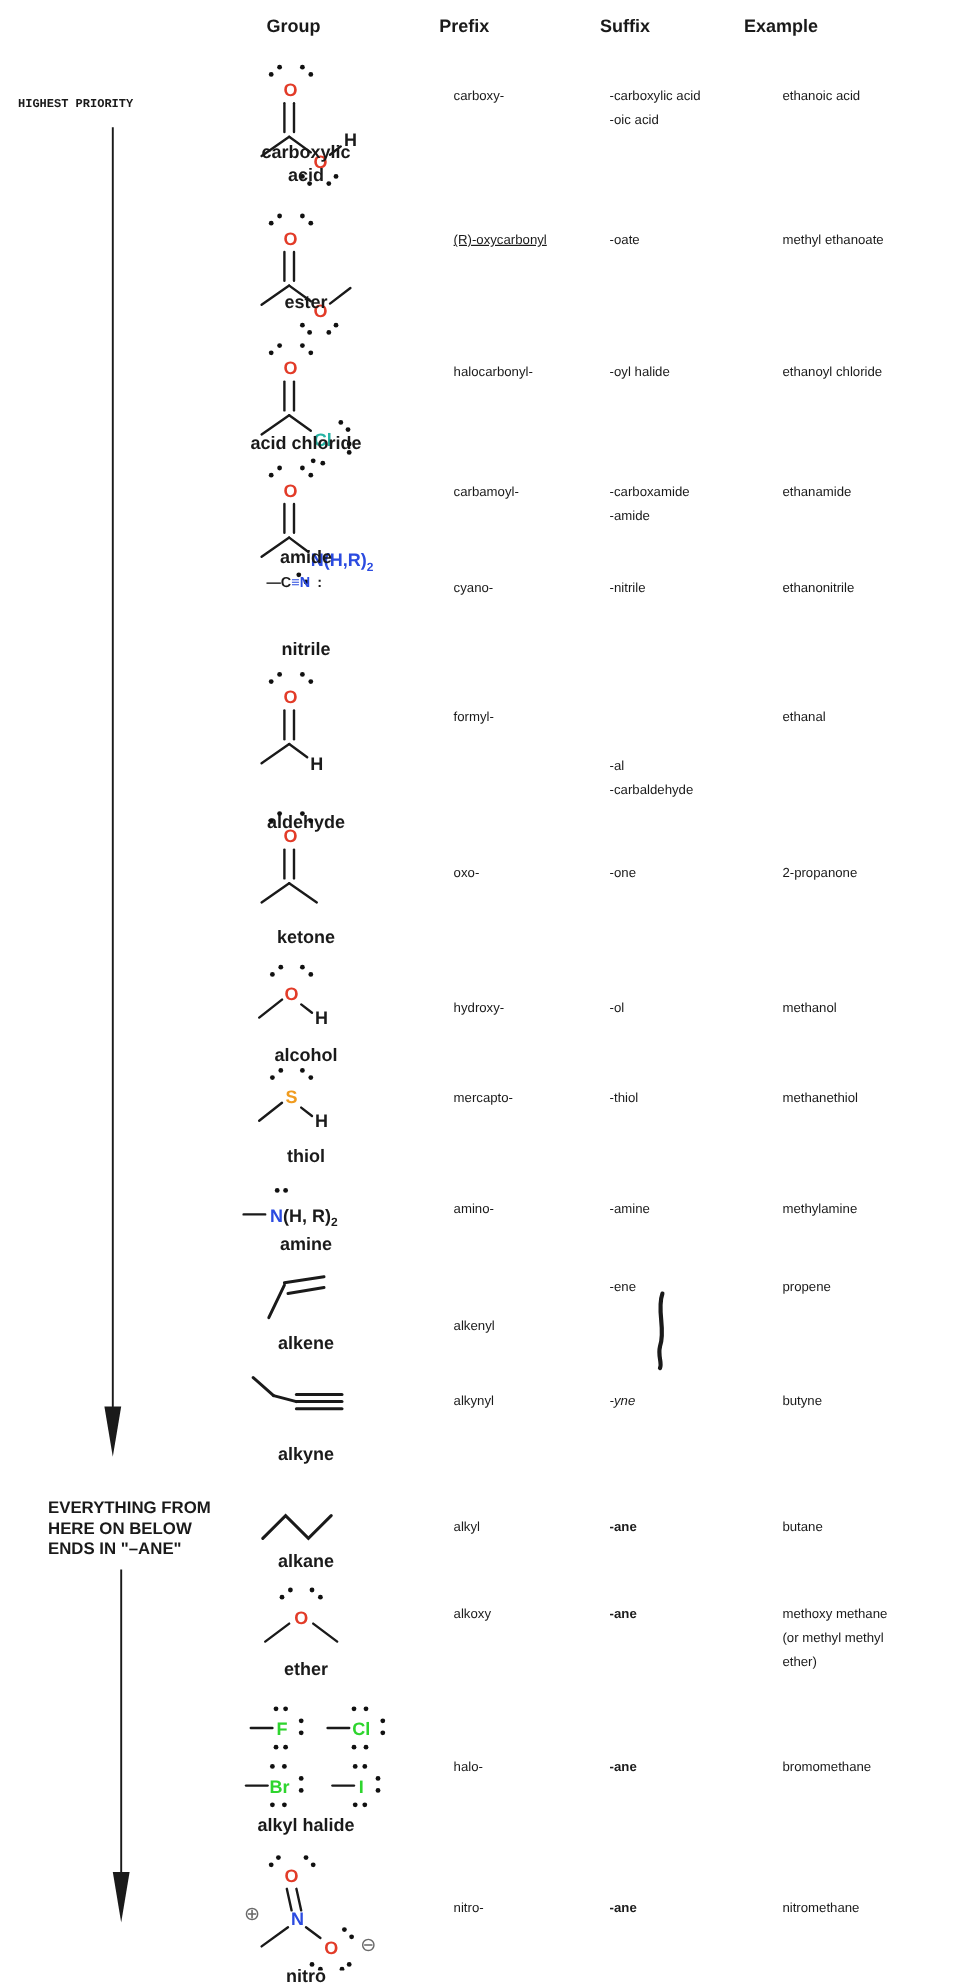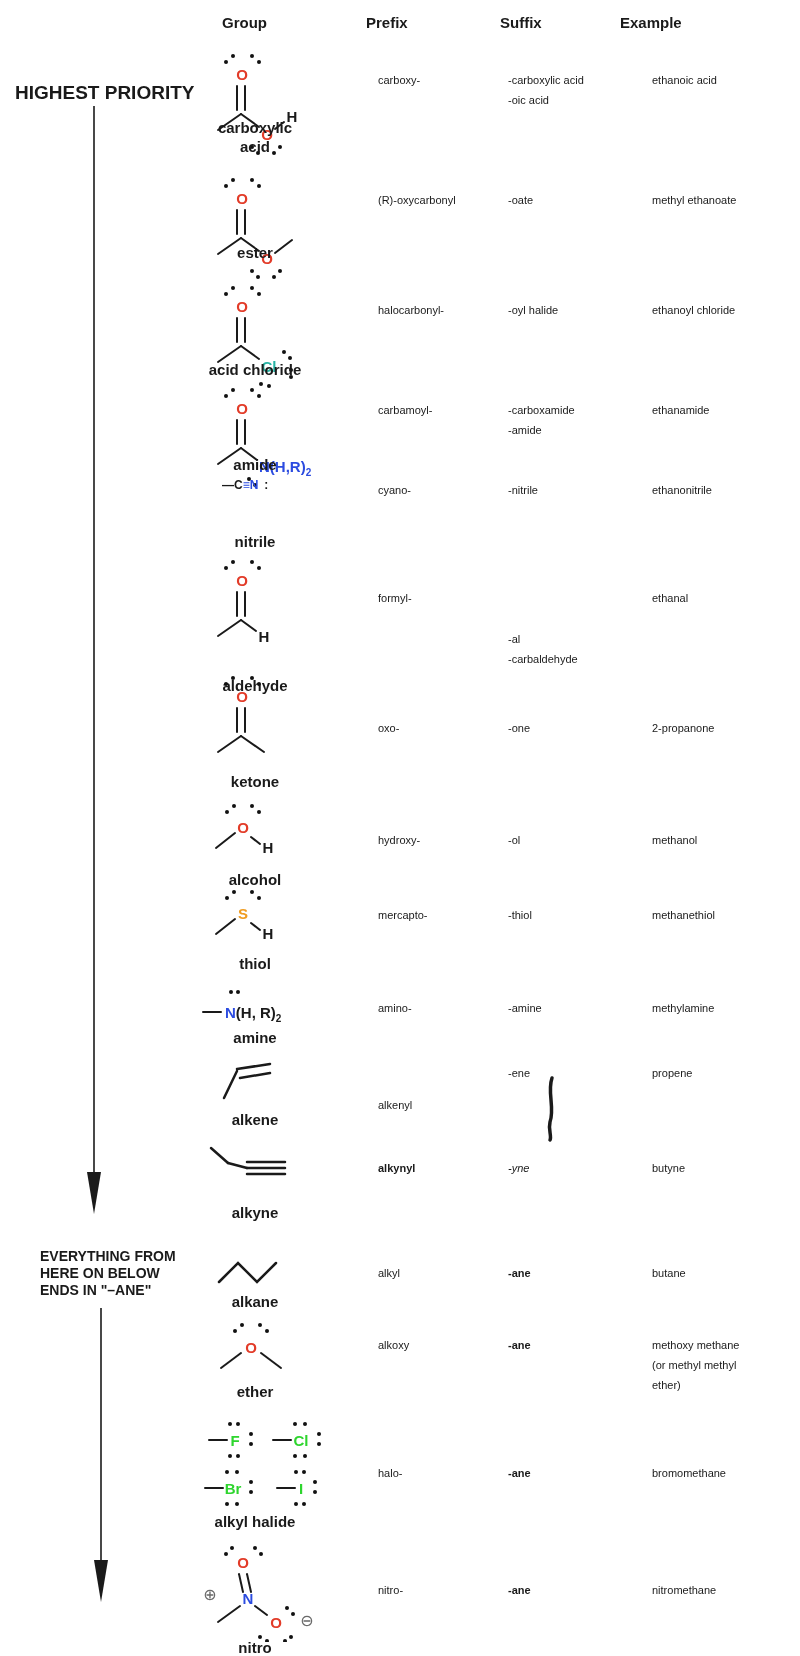--- a/index.html
+++ b/index.html
@@ -8,21 +8,21 @@
   .abs{position:absolute;}
   .hdr{position:absolute;top:14px;font-size:15px;font-weight:bold;}
   .cell{position:absolute;font-size:11px;line-height:20px;white-space:pre-line;}
   .prefix{left:378px;width:130px;}
   .suffix{left:508px;width:140px;}
   .example{left:652px;width:150px;}
   .bold{font-weight:bold;}
   .glabel{position:absolute;left:255px;transform:translateX(-50%);font-size:15px;font-weight:bold;
           text-align:center;white-space:pre-line;line-height:19px;}
   .rail{position:absolute;font-weight:bold;white-space:pre-line;}
-  .rail-top{left:15px;top:82px;font-size:19px;}
+  .rail-top{left:15px;top:82px;font-size:10px;font-family:Liberation Mono, monospace;}
   .rail-ane{left:40px;top:1248px;font-size:14px;line-height:17px;}
   .struct-text{position:absolute;font-size:12px;font-weight:bold;}
   svg line,svg polyline,svg path{stroke:#1a1a1a;stroke-width:2;fill:none;stroke-linecap:round;}
   svg .bold-stroke{stroke-width:2.5;}
   .dot{fill:#111111;stroke:none;}
   .atom{font-family:"Liberation Sans",sans-serif;font-size:15px;font-weight:bold;stroke:none;}
   .red{fill:#e23b28;}  .blue{fill:#2b4be0;}  .teal{fill:#26b3a4;}
   .orange{fill:#f09c20;} .green{fill:#2ed52e;} .gray{fill:#6a6a6a;}
   .blk{fill:#1a1a1a;}
   .c-blue{color:#2b4be0;} .c-blk{color:#1a1a1a;}
@@ -94,21 +94,21 @@
     </g>
   <text class="atom red" x="57" y="36" text-anchor="middle">O</text>
   <line x1="52" y1="42" x2="52" y2="66"></line>
     <line x1="60" y1="42" x2="60" y2="66"></line>
   <line x1="56" y1="70" x2="33" y2="86"></line>
   <line x1="56" y1="70" x2="74" y2="83"></line>
   <text class="atom red" x="82" y="96" text-anchor="middle">O</text>
   <line x1="90" y1="85" x2="107" y2="72"></line>
 </svg>
 <div class="glabel" style="top:243px;">ester</div>
-<div class="cell prefix" style="top:190px;">(R)-oxycarbonyl</div>
+<div class="cell prefix" style="top:190px;text-decoration:underline;">(R)-oxycarbonyl</div>
 <div class="cell suffix" style="top:190px;">-oate</div>
 <div class="cell example" style="top:190px;">methyl ethanoate</div>
 
 <svg class="abs" style="left:185px;top:276px;" width="150" height="115">
   <g>
       <circle class="dot" cx="41" cy="18" r="2"></circle>
       <circle class="dot" cx="48" cy="12" r="2"></circle>
       <circle class="dot" cx="67" cy="12" r="2"></circle>
       <circle class="dot" cx="74" cy="18" r="2"></circle>
   <circle class="dot" cx="99" cy="76" r="2"></circle>
@@ -254,21 +254,21 @@
 <div class="cell example" style="top:1063px;">propene</div>
 
 <svg class="abs" style="left:195px;top:1130px;" width="120" height="65">
   <line class="bold-stroke" x1="16" y1="18" x2="33" y2="33"></line>
   <line class="bold-stroke" x1="33" y1="33" x2="52" y2="38"></line>
   <line class="bold-stroke" x1="52" y1="32" x2="90" y2="32"></line>
   <line class="bold-stroke" x1="52" y1="38" x2="90" y2="38"></line>
   <line class="bold-stroke" x1="52" y1="44" x2="90" y2="44"></line>
 </svg>
 <div class="glabel" style="top:1203px;">alkyne</div>
-<div class="cell prefix" style="top:1158px;font-weight:bold;">alkynyl</div>
+<div class="cell prefix" style="top:1158px;">alkynyl</div>
 <div class="cell suffix" style="top:1158px;font-style:italic;">-yne</div>
 <div class="cell example" style="top:1158px;">butyne</div>
 
 <svg class="abs" style="left:205px;top:1246px;" width="110" height="45">
   <polyline class="bold-stroke" points="14,36 33,17 52,36 71,17"></polyline>
 </svg>
 <div class="glabel" style="top:1292px;">alkane</div>
 <div class="cell prefix" style="top:1263px;">alkyl</div>
 <div class="cell suffix bold" style="top:1263px;">-ane</div>
 <div class="cell example" style="top:1263px;">butane</div>

